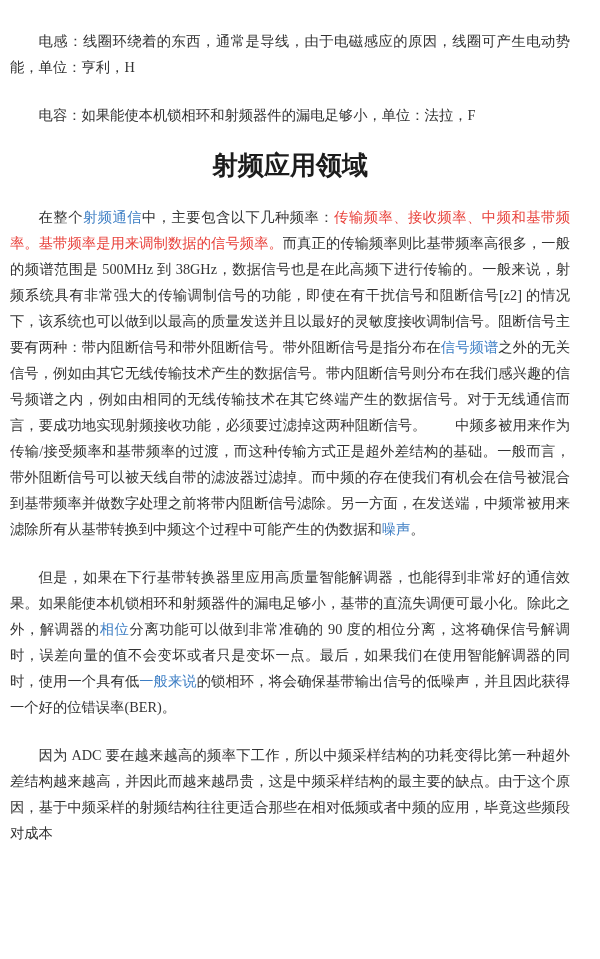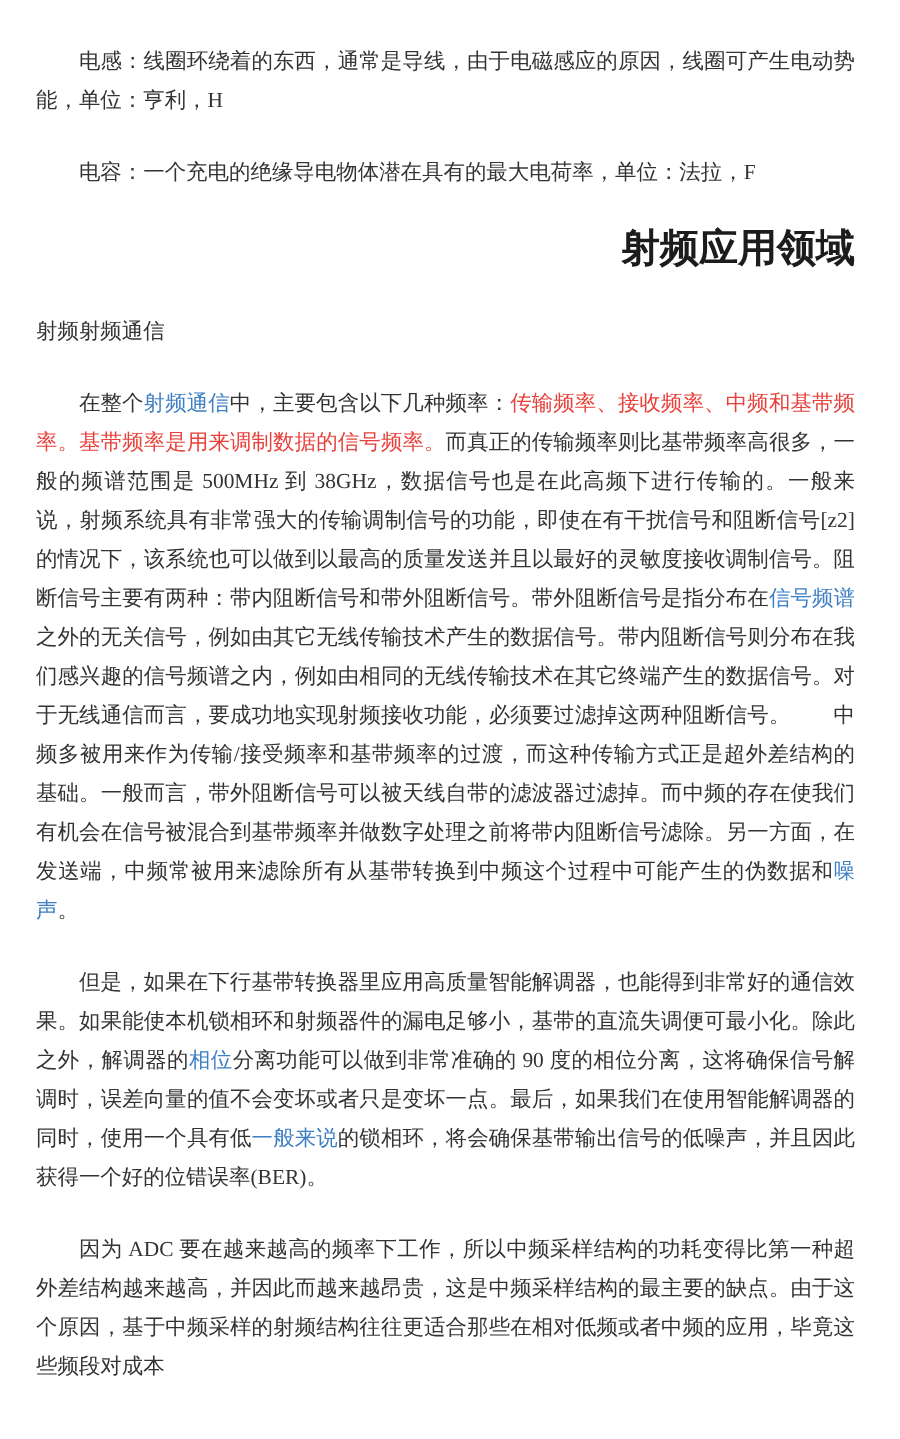--- a/index.html
+++ b/index.html
@@ -13,21 +13,21 @@
   html, body { margin: 0; padding: 0; }
   body {
     width: 600px;
     height: 959px;
     background: var(--page-bg);
     overflow: hidden;
     font-family: "Liberation Serif", serif;
     color: var(--body-text);
   }
   .doc {
-    padding: 6px 14px 0 24px;
+    padding: 6px 14px 0 10px;
     width: 584px;
     height: 959px;
     overflow: hidden;
   }
   .para {
     font-size: 14.3px;
     line-height: 26px;
     text-align: justify;
     text-indent: 2em;
     margin: 0;
@@ -36,36 +36,35 @@
   }
   .t-body { margin-top: 22px; }
   .t-h1 {
     font-family: "Liberation Sans", sans-serif;
     font-size: 26px;
     line-height: 34px;
     font-weight: bold;
     color: var(--heading-text);
     text-indent: 0;
     margin-top: 20px;
-    text-align: right;
+    text-align: center;
   }
   .t-sub {
     text-indent: 0;
     margin-top: 26px;
     text-align: left;
   }
   .run-red { color: var(--red-text); }
   .run-link { color: var(--link-text); cursor: pointer; text-decoration: none; }
 </style>
 </head>
 <body>
 
 <div class="doc">
   <div>
       <div class="para t-body"><span class="run">电感：线圈环绕着的东西，通常是导线，由于电磁感应的原因，线圈可产生电动势能，单位：亨利，H</span></div>
-      <div class="para t-body"><span class="run">电容：一个充电的绝缘导电物体潜在具有的最大电荷率，单位：法拉，F</span></div>
+      <div class="para t-body"><span class="run">电容：如果能使本机锁相环和射频器件的漏电足够小，单位：法拉，F</span></div>
       <h1 class="para t-h1"><span class="run">射频应用领域</span></h1>
-      <div class="para t-sub"><span class="run">射频射频通信</span></div>
       <div class="para t-body"><span class="run">在整个</span><span class="run run-link">射频通信</span><span class="run">中，主要包含以下几种频率：</span><span class="run run-red">传输频率、接收频率、中频和基带频率。基带频率是用来调制数据的信号频率。</span><span class="run">而真正的传输频率则比基带频率高很多，一般的频谱范围是 500MHz 到 38GHz，数据信号也是在此高频下进行传输的。一般来说，射频系统具有非常强大的传输调制信号的功能，即使在有干扰信号和阻断信号[z2] 的情况下，该系统也可以做到以最高的质量发送并且以最好的灵敏度接收调制信号。阻断信号主要有两种：带内阻断信号和带外阻断信号。带外阻断信号是指分布在</span><span class="run run-link">信号频谱</span><span class="run">之外的无关信号，例如由其它无线传输技术产生的数据信号。带内阻断信号则分布在我们感兴趣的信号频谱之内，例如由相同的无线传输技术在其它终端产生的数据信号。对于无线通信而言，要成功地实现射频接收功能，必须要过滤掉这两种阻断信号。　　中频多被用来作为传输/接受频率和基带频率的过渡，而这种传输方式正是超外差结构的基础。一般而言，带外阻断信号可以被天线自带的滤波器过滤掉。而中频的存在使我们有机会在信号被混合到基带频率并做数字处理之前将带内阻断信号滤除。另一方面，在发送端，中频常被用来滤除所有从基带转换到中频这个过程中可能产生的伪数据和</span><span class="run run-link">噪声</span><span class="run">。</span></div>
       <div class="para t-body"><span class="run">但是，如果在下行基带转换器里应用高质量智能解调器，也能得到非常好的通信效果。如果能使本机锁相环和射频器件的漏电足够小，基带的直流失调便可最小化。除此之外，解调器的</span><span class="run run-link">相位</span><span class="run">分离功能可以做到非常准确的 90 度的相位分离，这将确保信号解调时，误差向量的值不会变坏或者只是变坏一点。最后，如果我们在使用智能解调器的同时，使用一个具有低</span><span class="run run-link">一般来说</span><span class="run">的锁相环，将会确保基带输出信号的低噪声，并且因此获得一个好的位错误率(BER)。</span></div>
       <div class="para t-body"><span class="run">因为 ADC 要在越来越高的频率下工作，所以中频采样结构的功耗变得比第一种超外差结构越来越高，并因此而越来越昂贵，这是中频采样结构的最主要的缺点。由于这个原因，基于中频采样的射频结构往往更适合那些在相对低频或者中频的应用，毕竟这些频段对成本</span></div>
     </div>
 </div>
 
 </body></html>

